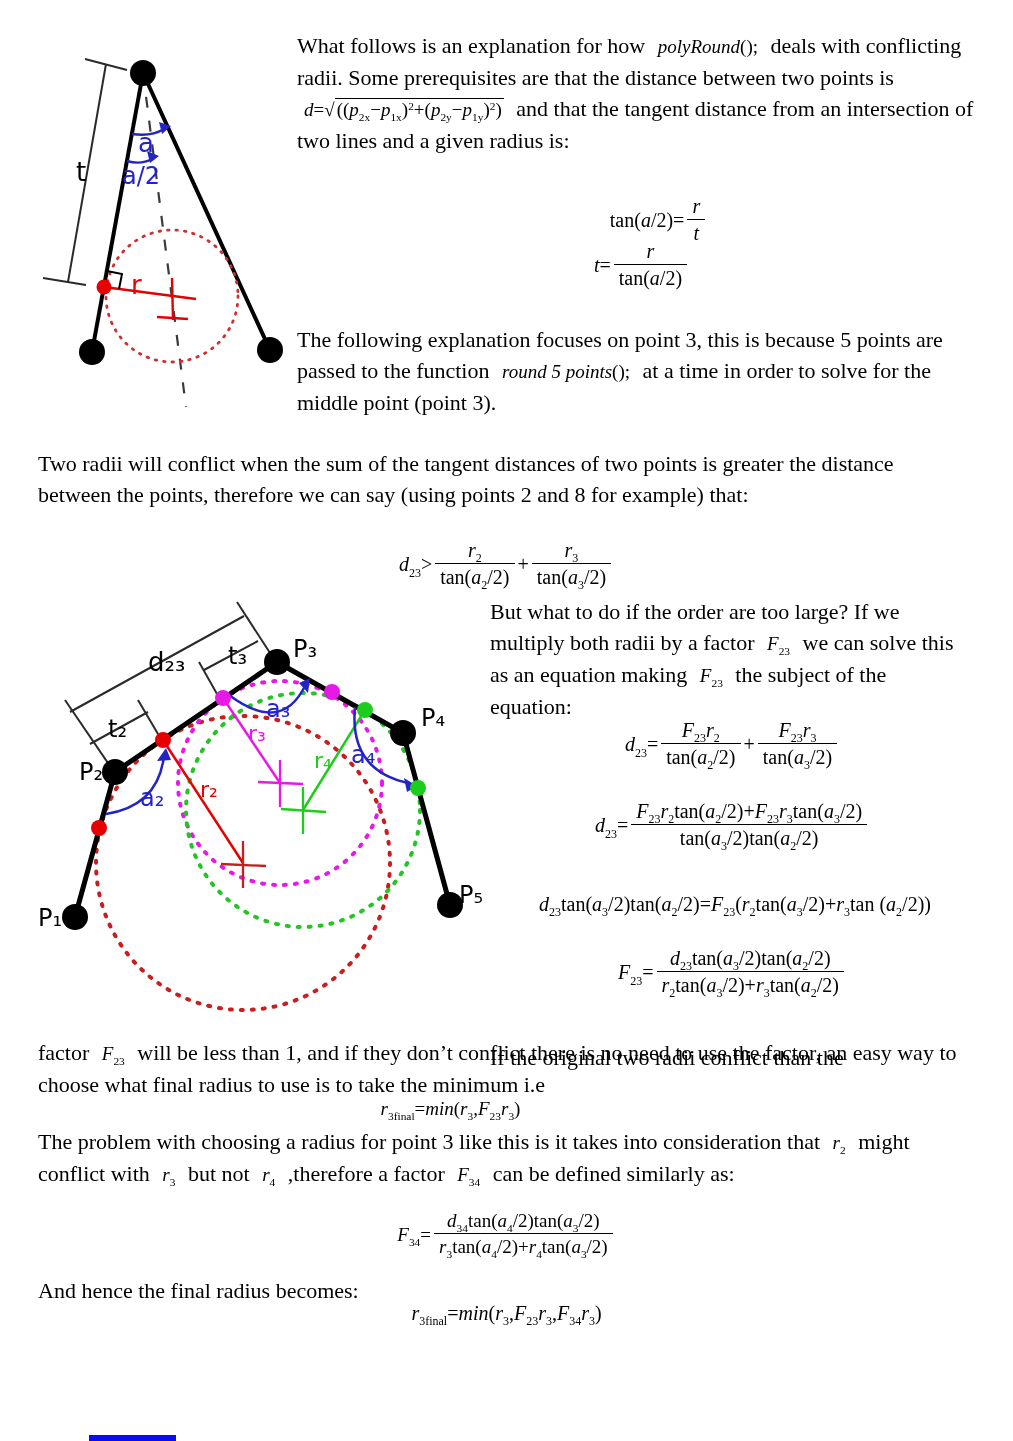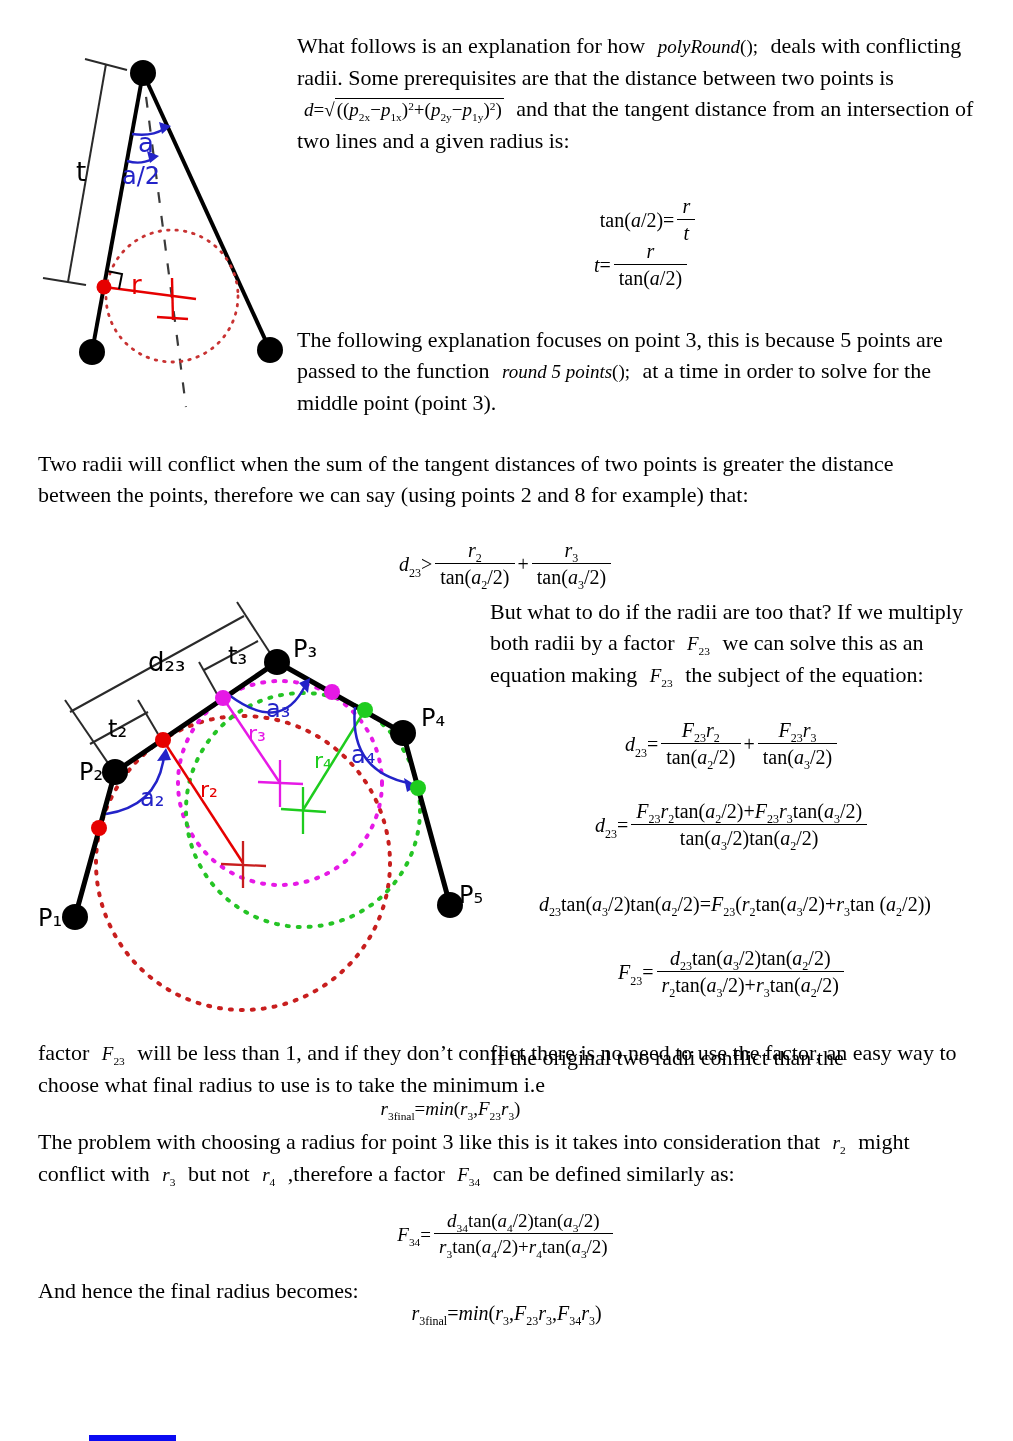--- a/index.html
+++ b/index.html
@@ -70,21 +70,21 @@
   </svg>
 
   <div class="para" style="left:297px;top:30px;width:684px;">
     <span>What follows is an explanation for how</span>
     <span class="imath"><span class="mi">polyRound</span><span class="mt">();</span></span>
     <span>deals with conflicting radii. Some prerequisites are that the distance between two points is</span>
     <span class="imath"><span class="mi">d</span><span class="mt">=</span><span class="sqrt"><span class="sqrt-sign">√</span><span class="sqrt-body"><span class="mt">((</span><span class="mi">p</span><sub>2x</sub><span class="mt">−</span><span class="mi">p</span><sub>1x</sub><span class="mt">)</span><sup>2</sup><span class="mt">+(</span><span class="mi">p</span><sub>2y</sub><span class="mt">−</span><span class="mi">p</span><sub>1y</sub><span class="mt">)</span><sup>2</sup><span class="mt">)</span></span></span></span>
     <span>and that the tangent distance from an intersection of two lines and a given radius is:</span>
   </div>
 
-  <div class="formula" style="left:304px;top:198px;width:690px;font-family:Liberation Serif, serif;"><span class="mt">tan(</span><span class="mi">a</span><span class="mt">/2)=</span><span class="frac"><span class="fr-n"><span class="mi">r</span></span><span class="fr-d"><span class="mi">t</span></span></span></div>
+  <div class="formula" style="left:314px;top:198px;width:690px;font-family:Liberation Serif, serif;"><span class="mt">tan(</span><span class="mi">a</span><span class="mt">/2)=</span><span class="frac"><span class="fr-n"><span class="mi">r</span></span><span class="fr-d"><span class="mi">t</span></span></span></div>
   <div class="formula" style="left:297px;top:243px;width:690px;"><span class="mi">t</span><span class="mt">=</span><span class="frac"><span class="fr-n"><span class="mi">r</span></span><span class="fr-d"><span class="mt">tan(</span><span class="mi">a</span><span class="mt">/2)</span></span></span></div>
 
   <div class="para" style="left:297px;top:324px;width:684px;">
     <span>The following explanation focuses on point 3, this is because 5 points are passed to the function</span>
     <span class="imath"><span class="mi">round 5 points</span><span class="mt">();</span></span>
     <span>at a time in order to solve for the middle point (point 3).</span>
   </div>
 
   <div class="para" style="left:38px;top:448px;width:930px;">
     <span>Two radii will conflict when the sum of the tangent distances of two points is greater the distance between the points, therefore we can say (using points 2 and 8 for example) that:</span>
@@ -159,21 +159,21 @@
     <text x="459" y="903" font-size="24" fill="#000">P₅</text>
     <text x="140" y="806" font-size="24" fill="#2323c8">a₂</text>
     <text x="266" y="717" font-size="24" fill="#2323c8">a₃</text>
     <text x="351" y="763" font-size="24" fill="#2323c8">a₄</text>
     <text x="200" y="797" font-size="22" fill="#e60000">r₂</text>
     <text x="248" y="741" font-size="22" fill="#e619e6">r₃</text>
     <text x="314" y="768" font-size="22" fill="#1ecc1e">r₄</text>
   </svg>
 
   <div class="para" style="left:490px;top:596px;width:482px;">
-    <span>But what to do if the radii are too that? If we multiply both radii by a factor</span>
+    <span>But what to do if the order are too large? If we multiply both radii by a factor</span>
     <span class="imath"><span class="mi">F</span><sub>23</sub></span>
     <span>we can solve this as an equation making</span>
     <span class="imath"><span class="mi">F</span><sub>23</sub></span>
     <span>the subject of the equation:</span>
   </div>
 
   <div class="formula" style="left:480px;top:722px;width:505px;"><span class="mi">d</span><sub>23</sub><span class="mt">=</span><span class="frac"><span class="fr-n"><span class="mi">F</span><sub>23</sub><span class="mi">r</span><sub>2</sub></span><span class="fr-d"><span class="mt">tan(</span><span class="mi">a</span><sub>2</sub><span class="mt">/2)</span></span></span><span class="mt">+</span><span class="frac"><span class="fr-n"><span class="mi">F</span><sub>23</sub><span class="mi">r</span><sub>3</sub></span><span class="fr-d"><span class="mt">tan(</span><span class="mi">a</span><sub>3</sub><span class="mt">/2)</span></span></span></div>
   <div class="formula" style="left:480px;top:803px;width:505px;"><span class="mi">d</span><sub>23</sub><span class="mt">=</span><span class="frac"><span class="fr-n"><span class="mi">F</span><sub>23</sub><span class="mi">r</span><sub>2</sub><span class="mt">tan(</span><span class="mi">a</span><sub>2</sub><span class="mt">/2)+</span><span class="mi">F</span><sub>23</sub><span class="mi">r</span><sub>3</sub><span class="mt">tan(</span><span class="mi">a</span><sub>3</sub><span class="mt">/2)</span></span><span class="fr-d"><span class="mt">tan(</span><span class="mi">a</span><sub>3</sub><span class="mt">/2)tan(</span><span class="mi">a</span><sub>2</sub><span class="mt">/2)</span></span></span></div>
   <div class="formula" style="left:470px;top:893px;width:530px;"><span class="mi">d</span><sub>23</sub><span class="mt">tan(</span><span class="mi">a</span><sub>3</sub><span class="mt">/2)tan(</span><span class="mi">a</span><sub>2</sub><span class="mt">/2)=</span><span class="mi">F</span><sub>23</sub><span class="mt">(</span><span class="mi">r</span><sub>2</sub><span class="mt">tan(</span><span class="mi">a</span><sub>3</sub><span class="mt">/2)+</span><span class="mi">r</span><sub>3</sub><span class="mt">tan (</span><span class="mi">a</span><sub>2</sub><span class="mt">/2))</span></div>
   <div class="formula" style="left:480px;top:950px;width:505px;"><span class="mi">F</span><sub>23</sub><span class="mt">=</span><span class="frac"><span class="fr-n"><span class="mi">d</span><sub>23</sub><span class="mt">tan(</span><span class="mi">a</span><sub>3</sub><span class="mt">/2)tan(</span><span class="mi">a</span><sub>2</sub><span class="mt">/2)</span></span><span class="fr-d"><span class="mi">r</span><sub>2</sub><span class="mt">tan(</span><span class="mi">a</span><sub>3</sub><span class="mt">/2)+</span><span class="mi">r</span><sub>3</sub><span class="mt">tan(</span><span class="mi">a</span><sub>2</sub><span class="mt">/2)</span></span></span></div>

